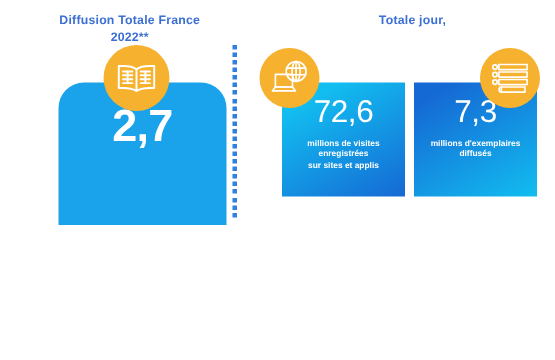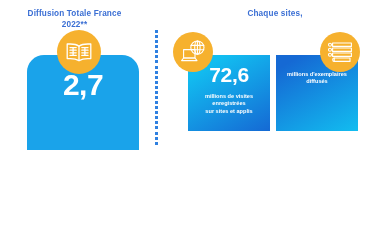--- a/index.html
+++ b/index.html
@@ -27,21 +27,21 @@
     font-size: 8.2px;
     font-weight: 700;
     letter-spacing: 0.15px;
     text-align: center;
     line-height: 10.5px;
   }
 
   
   #left-panel {
     position: absolute;
-    left: 0;
+    left: 12px;
     top: 0;
     width: 148px;
     height: 192px;
   }
   #left-title {
     left: 17px;
     top: 9px;
     width: 115px;
   }
   #left-card {
@@ -145,21 +145,21 @@
     left: 18px;
     background: linear-gradient(150deg, #12bdf0 0%, #12bdf0 18%, #1569d4 100%);
   }
   #card-copies {
     left: 106px;
     background: linear-gradient(150deg, #1569d4 0%, #1569d4 12%, #12bdf0 100%);
   }
   .stat-value {
     color: #ffffff;
     font-size: 21px;
-    font-weight: 700;
+    font-weight: 400;
     line-height: 22px;
     letter-spacing: -0.3px;
   }
   .stat-caption {
     margin-top: 7px;
     color: #ffffff;
     font-size: 5.6px;
     font-weight: 700;
     text-align: center;
     line-height: 7.3px;
@@ -256,32 +256,33 @@
       <i></i>
       <i></i>
       <i></i>
     <i></i>
       <i></i>
       <i></i>
   </div>
 
   <div id="right-panel">
 
-    <div class="heading" id="right-title">Chaque sites,</div>
+    <div class="heading" id="right-title">Totale jour,</div>
 
     <div class="stat-card" id="card-visits">
       <div class="stat-value">72,6</div>
       <div class="stat-caption">
         <div>millions de visites</div>
         <div>enregistrées</div>
         <div>sur sites et applis</div>
       </div>
     </div>
 
     <div class="stat-card" id="card-copies">
+      <div class="stat-value">7,3</div>
       <div class="stat-caption">
         <div>millions d'exemplaires</div>
         <div>diffusés</div>
       </div>
     </div>
 
     <div class="icon-circle-sm" id="icon-web">
       <span>
         <svg width="28" height="26" viewBox="0 0 28 26">
           <g fill="none" stroke="#ffffff" stroke-width="1.1" stroke-linejoin="round" stroke-linecap="round">

